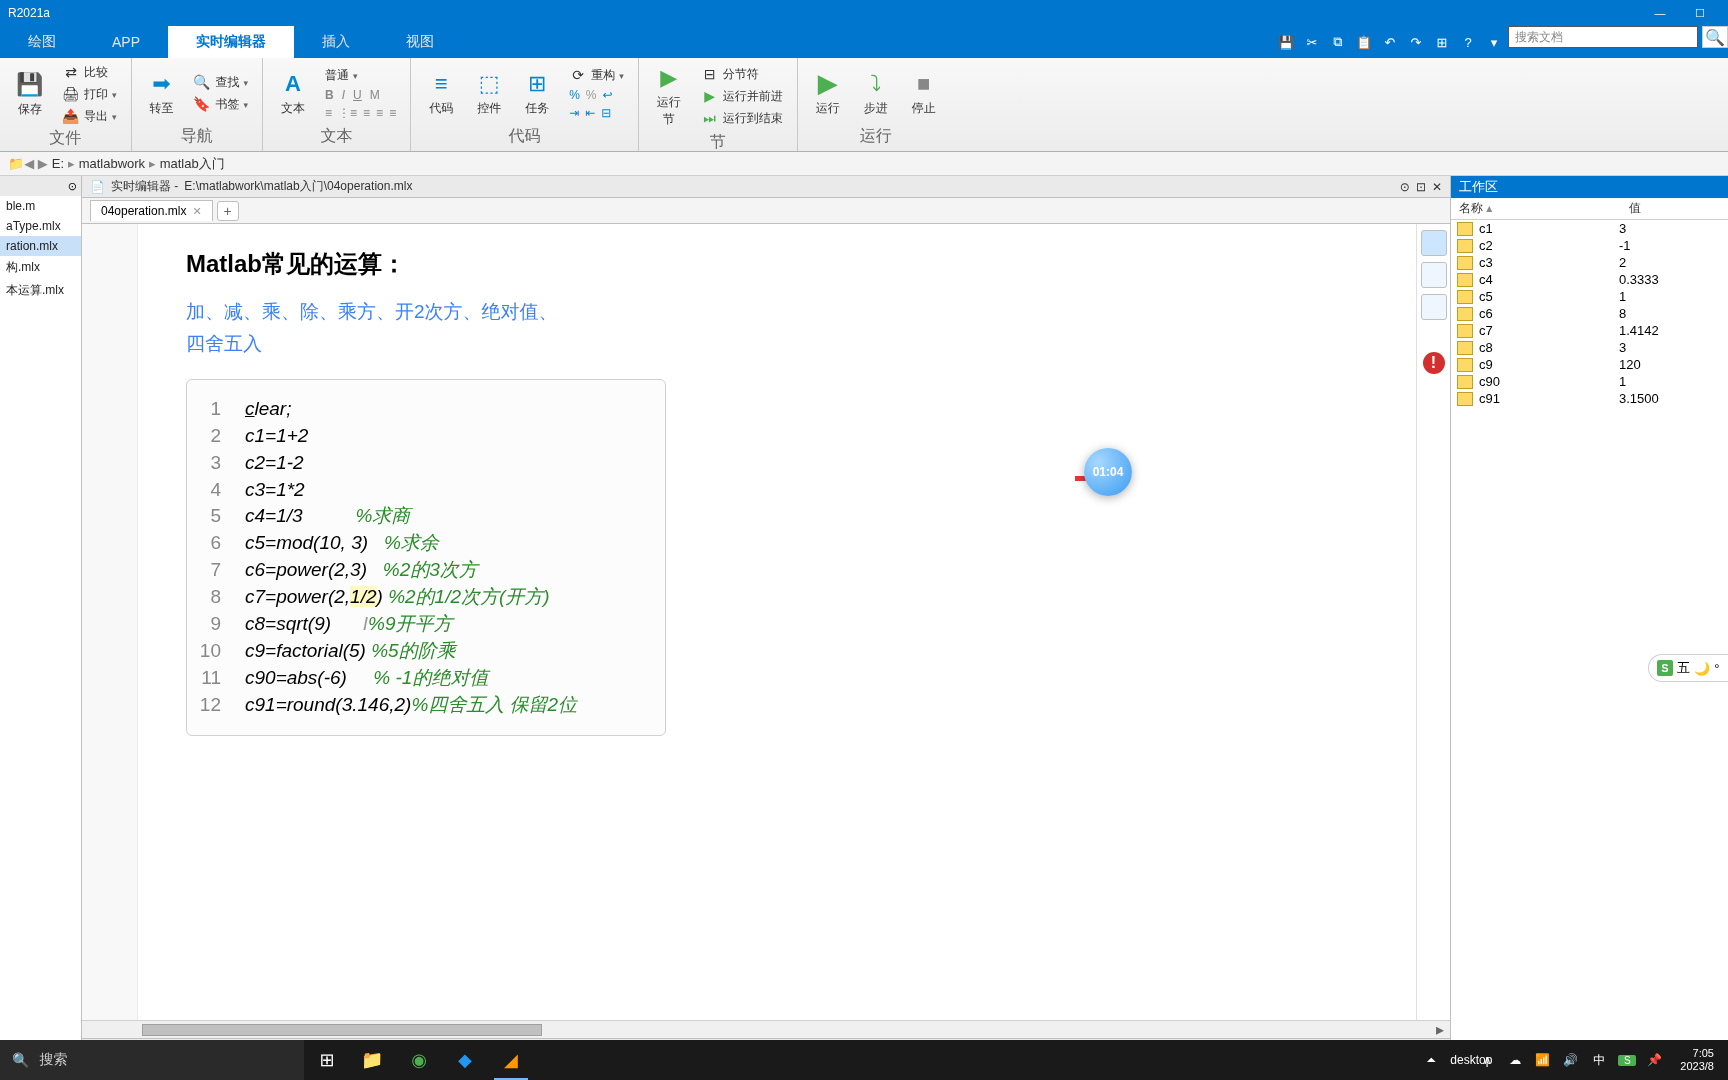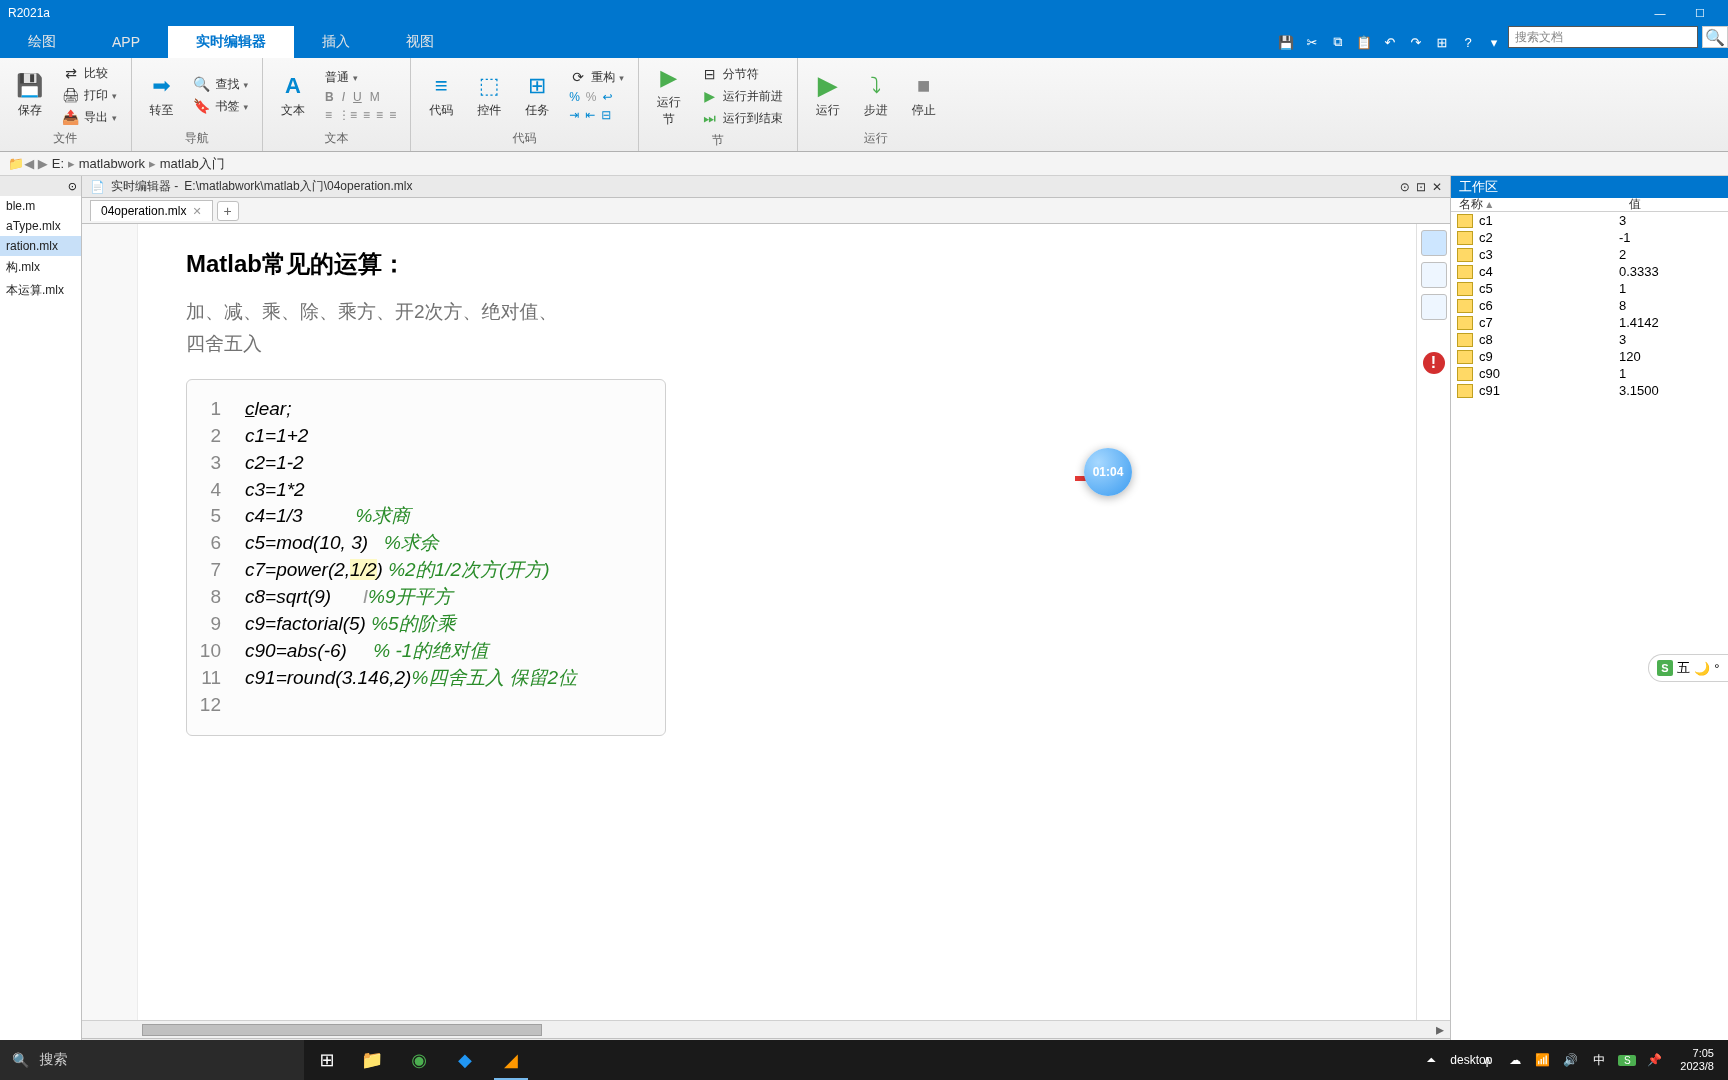--- a/index.html
+++ b/index.html
@@ -17,21 +17,21 @@
 .ribbon-tabs .qspacer { flex:1; }
 .ribbon-tabs .qat { display:flex; align-items:center; padding:0 4px; gap:6px; }
 .ribbon-tabs .qat .qi { width:20px; height:20px; display:flex; align-items:center; justify-content:center; color:#fff; font-size:13px; }
 .ribbon-tabs .search { width:190px; height:22px; background:#fff; border:1px solid #555; display:flex; align-items:center; font-size:12px; color:#888; padding:0 6px; margin-right:4px; }
 .ribbon-tabs .srchbtn { width:26px; height:22px; background:#fff; border:1px solid #ccc; display:flex; align-items:center; justify-content:center; color:#0076ce; }
 
 
 .ribbon { height:94px; background:linear-gradient(#f8f8f8,#ececec); border-bottom:1px solid #b0b0b0; display:flex; }
 .ribbon-group { border-right:1px solid #c8c8c8; padding:4px 10px; display:flex; flex-direction:column; }
 .ribbon-group .gbody { flex:1; display:flex; align-items:center; gap:8px; }
-.ribbon-group .glabel { text-align:center; font-size:12px; color:#666; padding-top:2px;font-family:Liberation Serif, serif; }
+.ribbon-group .glabel { text-align:center; font-size:16px; color:#666; padding-top:2px;font-family:Liberation Serif, serif; }
 .bigbtn { display:flex; flex-direction:column; align-items:center; justify-content:center; gap:2px; padding:2px 6px; font-size:12px; color:#333; }
 .bigbtn .ic { width:28px; height:28px; display:flex; align-items:center; justify-content:center; font-size:22px; }
 .mbtn { display:flex; align-items:center; gap:4px; font-size:12px; color:#333; padding:1px 4px; }
 .mbtn .ic { width:18px; height:18px; display:flex; align-items:center; justify-content:center; font-size:14px; }
 .col { display:flex; flex-direction:column; gap:2px; }
 
 
 .pathbar { height:24px; background:#f4f4f4; border-bottom:1px solid #d0d0d0; display:flex; align-items:center; padding:0 8px; font-size:13px; color:#333; }
 .pathbar .seg { padding:0 4px; }
 .pathbar .sep { color:#888; }
@@ -52,21 +52,21 @@
 .editorhdr .spacer { flex:1; }
 .tabbar { height:26px; background:#f4f4f4; border-bottom:1px solid #c0c0c0; display:flex; align-items:center; }
 .tabbar .ftab { background:#fff; border:1px solid #c0c0c0; border-bottom:none; padding:3px 10px; font-size:12px; display:flex; align-items:center; gap:6px; margin-left:8px; }
 .tabbar .ftab .cx { color:#999; font-size:11px; }
 .tabbar .addtab { width:22px; height:20px; border:1px solid #c0c0c0; margin-left:4px; display:flex; align-items:center; justify-content:center; font-size:14px; color:#666; background:#fff; border-radius:3px; }
 
 .docarea { flex:1; display:flex; background:#fff; position:relative; overflow:hidden; }
 .gutter { width:56px; background:#f8f8f8; border-right:1px solid #ececec; }
 .docbody { flex:1; padding:24px 48px; overflow:auto; }
 .docbody h2 { font-size:24px; font-weight:bold; margin-bottom:16px; }
-.docbody .desc { font-size:19px; color:#737373; line-height:1.7; margin-bottom:18px; }
+.docbody .desc { font-size:19px; color:#3b82f6; line-height:1.7; margin-bottom:18px; }
 .codebox { border:1px solid #d0d0d0; border-radius:6px; background:#fcfcfc; display:flex; width:480px; }
 .codebox .lnums { width:46px; text-align:right; padding:16px 12px 16px 0; font-family:Consolas,monospace; font-size:19px; color:#888; line-height:1.42; }
 .codebox .codetxt { padding:16px 12px; font-family:Consolas,monospace; font-size:19px; line-height:1.42;font-style:italic; }
 .codetxt .ln { white-space:pre; }
 .codetxt .cm { color:#2a8c2a; }
 .codetxt .hl { background:#fef9c3; }
 .codetxt .underL { text-decoration:underline; }
 
 .rightgutter { width:34px; background:#fff; border-left:1px solid #e0e0e0; display:flex; flex-direction:column; align-items:center; padding:6px 0; gap:6px; }
 .rightgutter .rbtn { width:26px; height:26px; border:1px solid #c0c0c0; border-radius:3px; background:#eef6ff; }
@@ -75,21 +75,21 @@
 .hscroll { height:18px; background:#f0f0f0; border-top:1px solid #d0d0d0; display:flex; align-items:center; }
 .hscroll .thumb { margin-left:60px; width:400px; height:12px; background:#c0c0c0; border:1px solid #a0a0a0; }
 
 .cmdhdr { height:20px; background:#eaeaea; border-top:1px solid #c0c0c0; border-bottom:1px solid #c0c0c0; display:flex; align-items:center; padding:0 8px; font-size:12px; }
 .cmdhdr .spacer { flex:1; }
 .cmdbody { height:22px; background:#fff; padding:0 8px; font-family:Consolas,monospace; font-size:15px; color:#333; display:flex; align-items:center; }
 
 
 .wspanel { width:278px; background:#fff; border-left:1px solid #c0c0c0; display:flex; flex-direction:column; }
 .wspanel .hdr { height:22px; background:#0076ce; color:#fff; font-size:13px; display:flex; align-items:center; padding:0 8px; }
-.wspanel .cols { height:14px; border-bottom:1px solid #d0d0d0; display:flex; align-items:center; font-size:12px; color:#333; }
+.wspanel .cols { height:22px; border-bottom:1px solid #d0d0d0; display:flex; align-items:center; font-size:12px; color:#333; }
 .wspanel .cols .c1 { width:170px; padding:0 8px; }
 .wspanel .cols .c2 { flex:1; padding:0 8px; }
 .wspanel .row { display:flex; align-items:center; font-size:13px; padding:1px 0; }
 .wspanel .row .vic { width:16px; height:14px; background:#ffd966; border:1px solid #c0a020; margin:0 6px; }
 .wspanel .row .nm { width:140px; }
 .wspanel .row .val { flex:1; }
 .wspanel .hscroll2 { margin-top:auto; height:18px; background:#f0f0f0; border-top:1px solid #d0d0d0; }
 
 
 .timer { position:absolute; width:48px; height:48px; border-radius:50%; background:radial-gradient(circle at 30% 30%,#a6d8ff,#3a9bf0); color:#fff; display:flex; align-items:center; justify-content:center; font-size:12px; font-weight:bold; top:448px; left:1084px; box-shadow:0 2px 10px rgba(0,0,0,0.3); }
@@ -372,20 +372,21 @@
               <div>11</div>
               <div>12</div>
             </div>
           <div class="codetxt" id="codetxt">
               <div class="ln"><span><span class="underL">c</span>lear;</span><span></span><span class="cm"></span></div>
               <div class="ln"><span>c1=1+2</span><span></span><span class="cm"></span></div>
               <div class="ln"><span>c2=1-2</span><span></span><span class="cm"></span></div>
               <div class="ln"><span>c3=1*2</span><span></span><span class="cm"></span></div>
               <div class="ln"><span>c4=1/3</span><span>          </span><span class="cm">%求商</span></div>
               <div class="ln"><span>c5=mod(10, 3)</span><span>   </span><span class="cm">%求余</span></div>
+              <div class="ln"><span>c6=power(2,3)</span><span>   </span><span class="cm">%2的3次方</span></div>
               <div class="ln"><span>c7=power(2,</span><span class="hl">1/2</span><span>)</span><span> </span><span class="cm">%2的1/2次方(开方)</span></div>
               <div class="ln"><span>c8=sqrt(9)</span><span>      </span><span style="color:#999">I</span><span class="cm">%9开平方</span></div>
               <div class="ln"><span>c9=factorial(5)</span><span> </span><span class="cm">%5的阶乘</span></div>
               <div class="ln"><span>c90=abs(-6)</span><span>     </span><span class="cm">% -1的绝对值</span></div>
               <div class="ln"><span>c91=round(3.146,2)</span><span></span><span class="cm">%四舍五入 保留2位</span></div>
             </div>
         </div>
       </div>
       <div class="rightgutter">
         <div class="rbtn" style="background:#cde6ff"></div>

